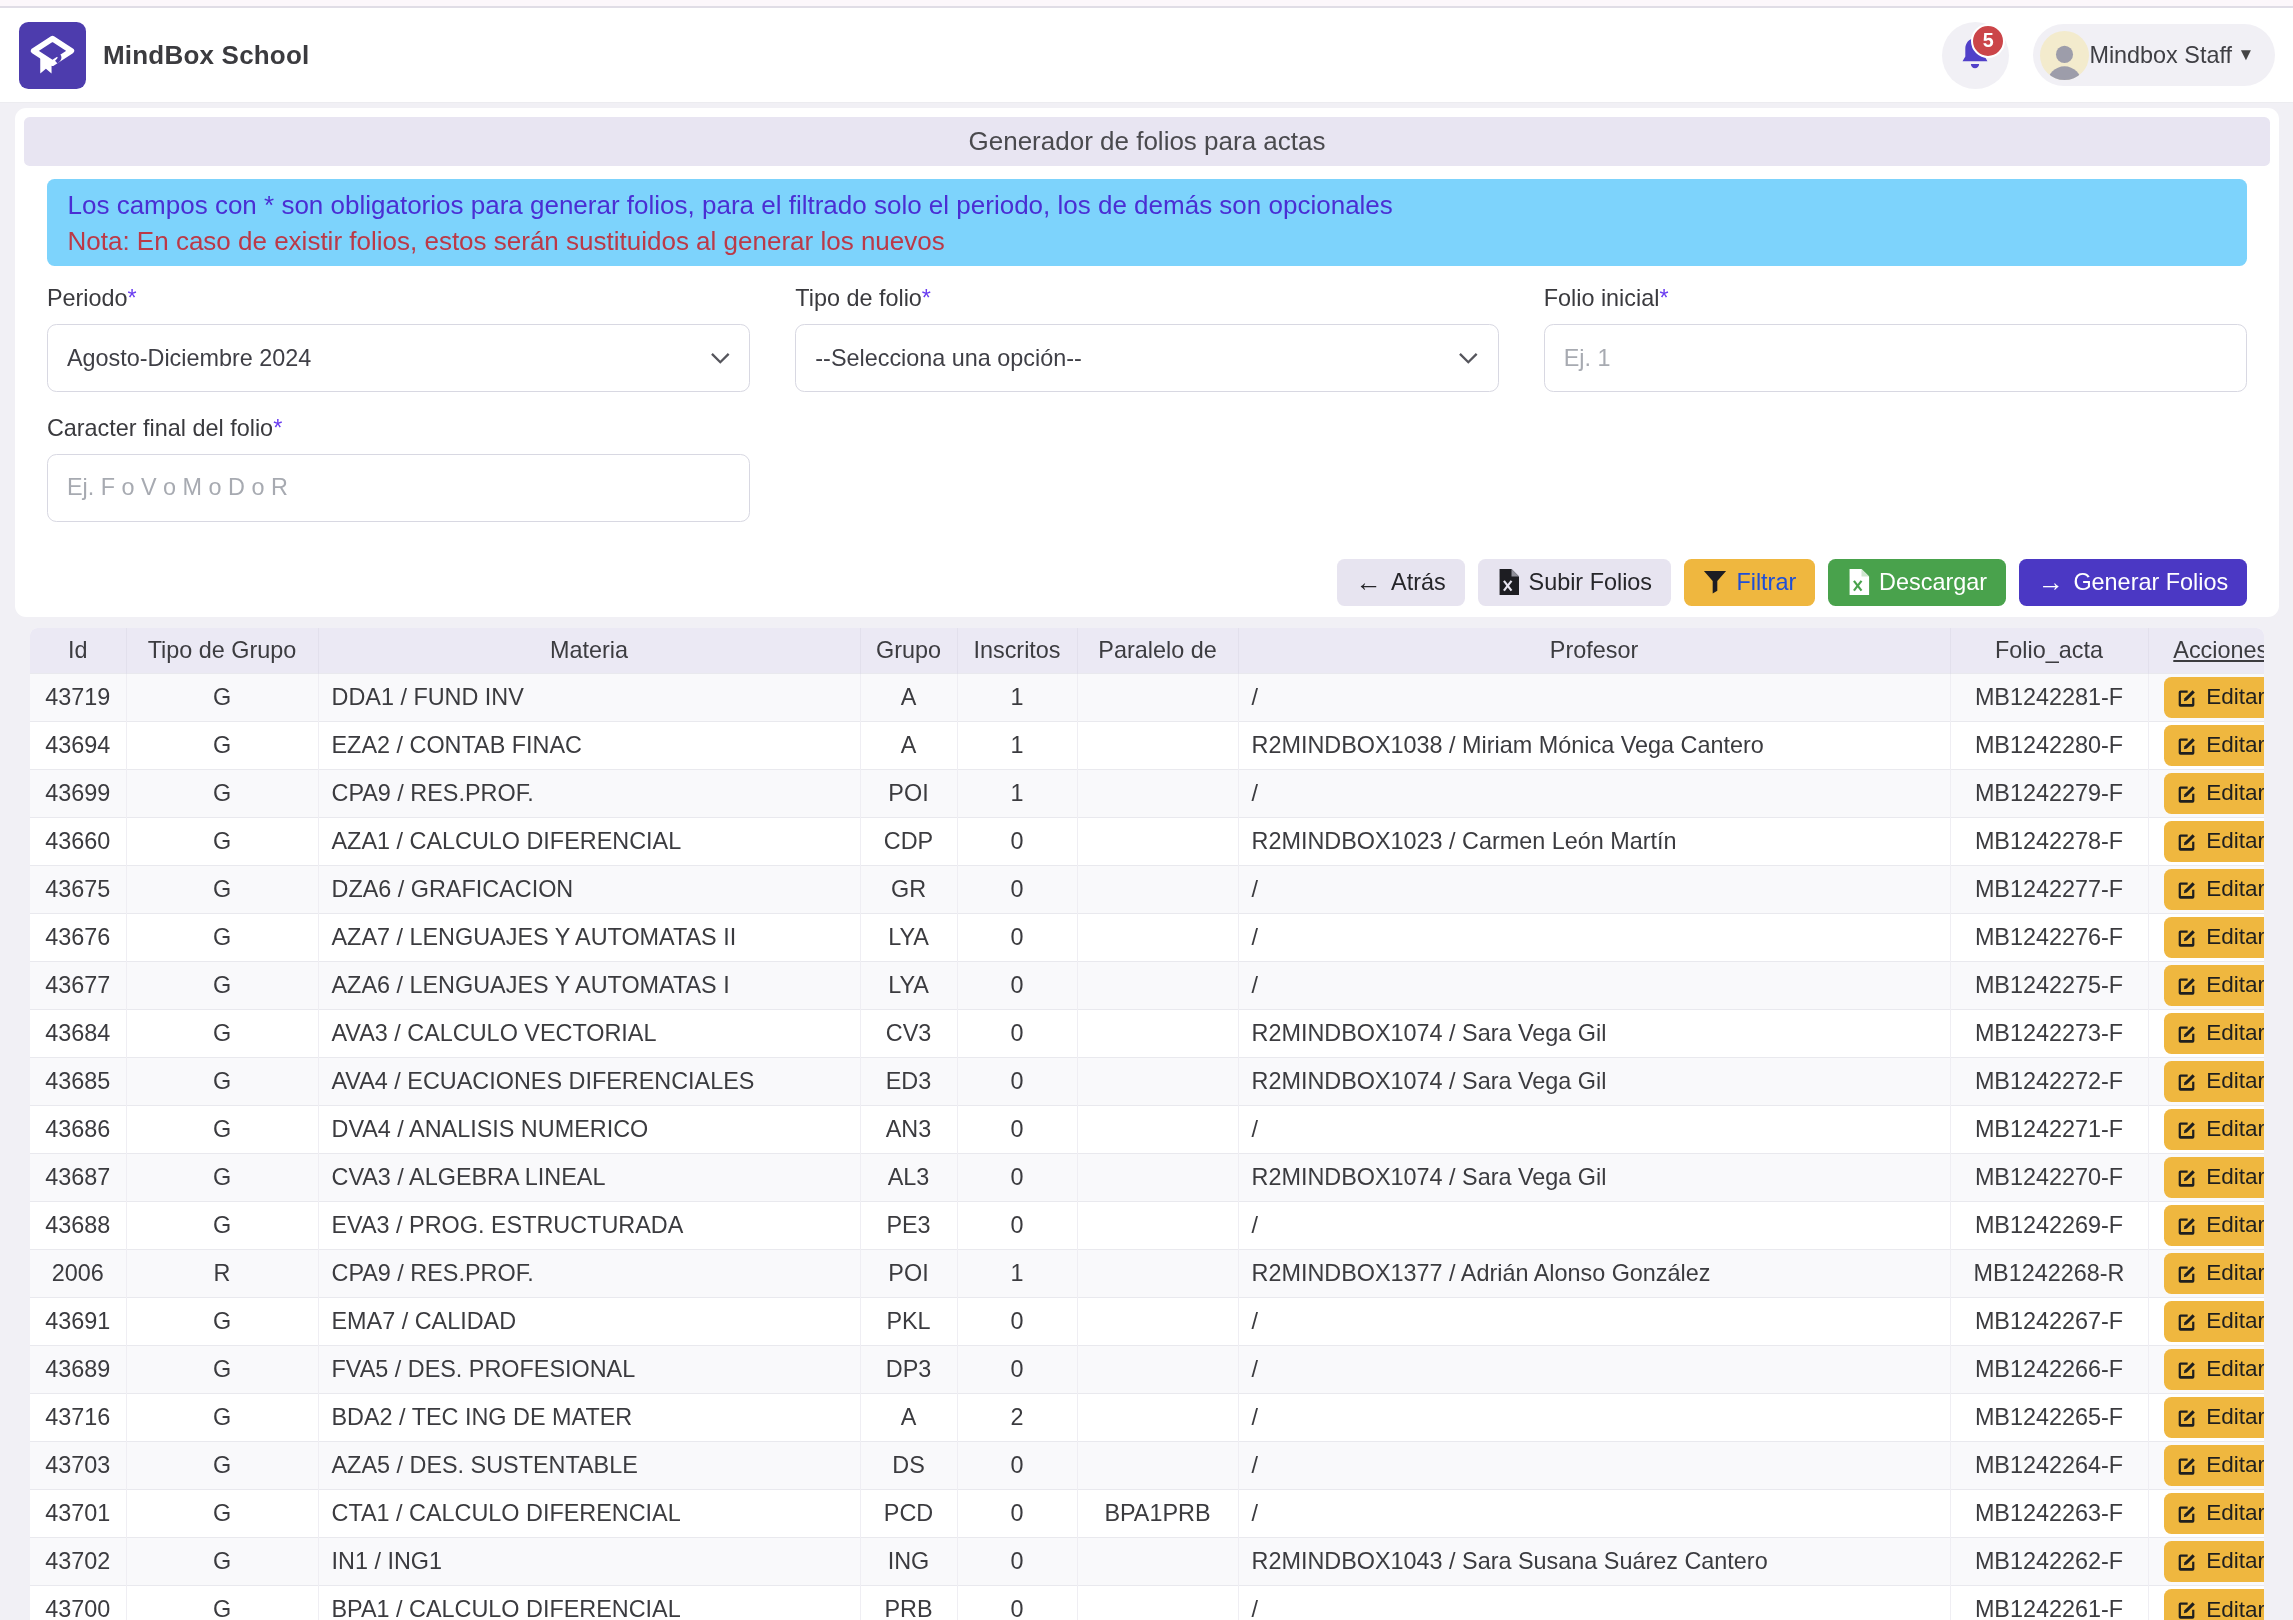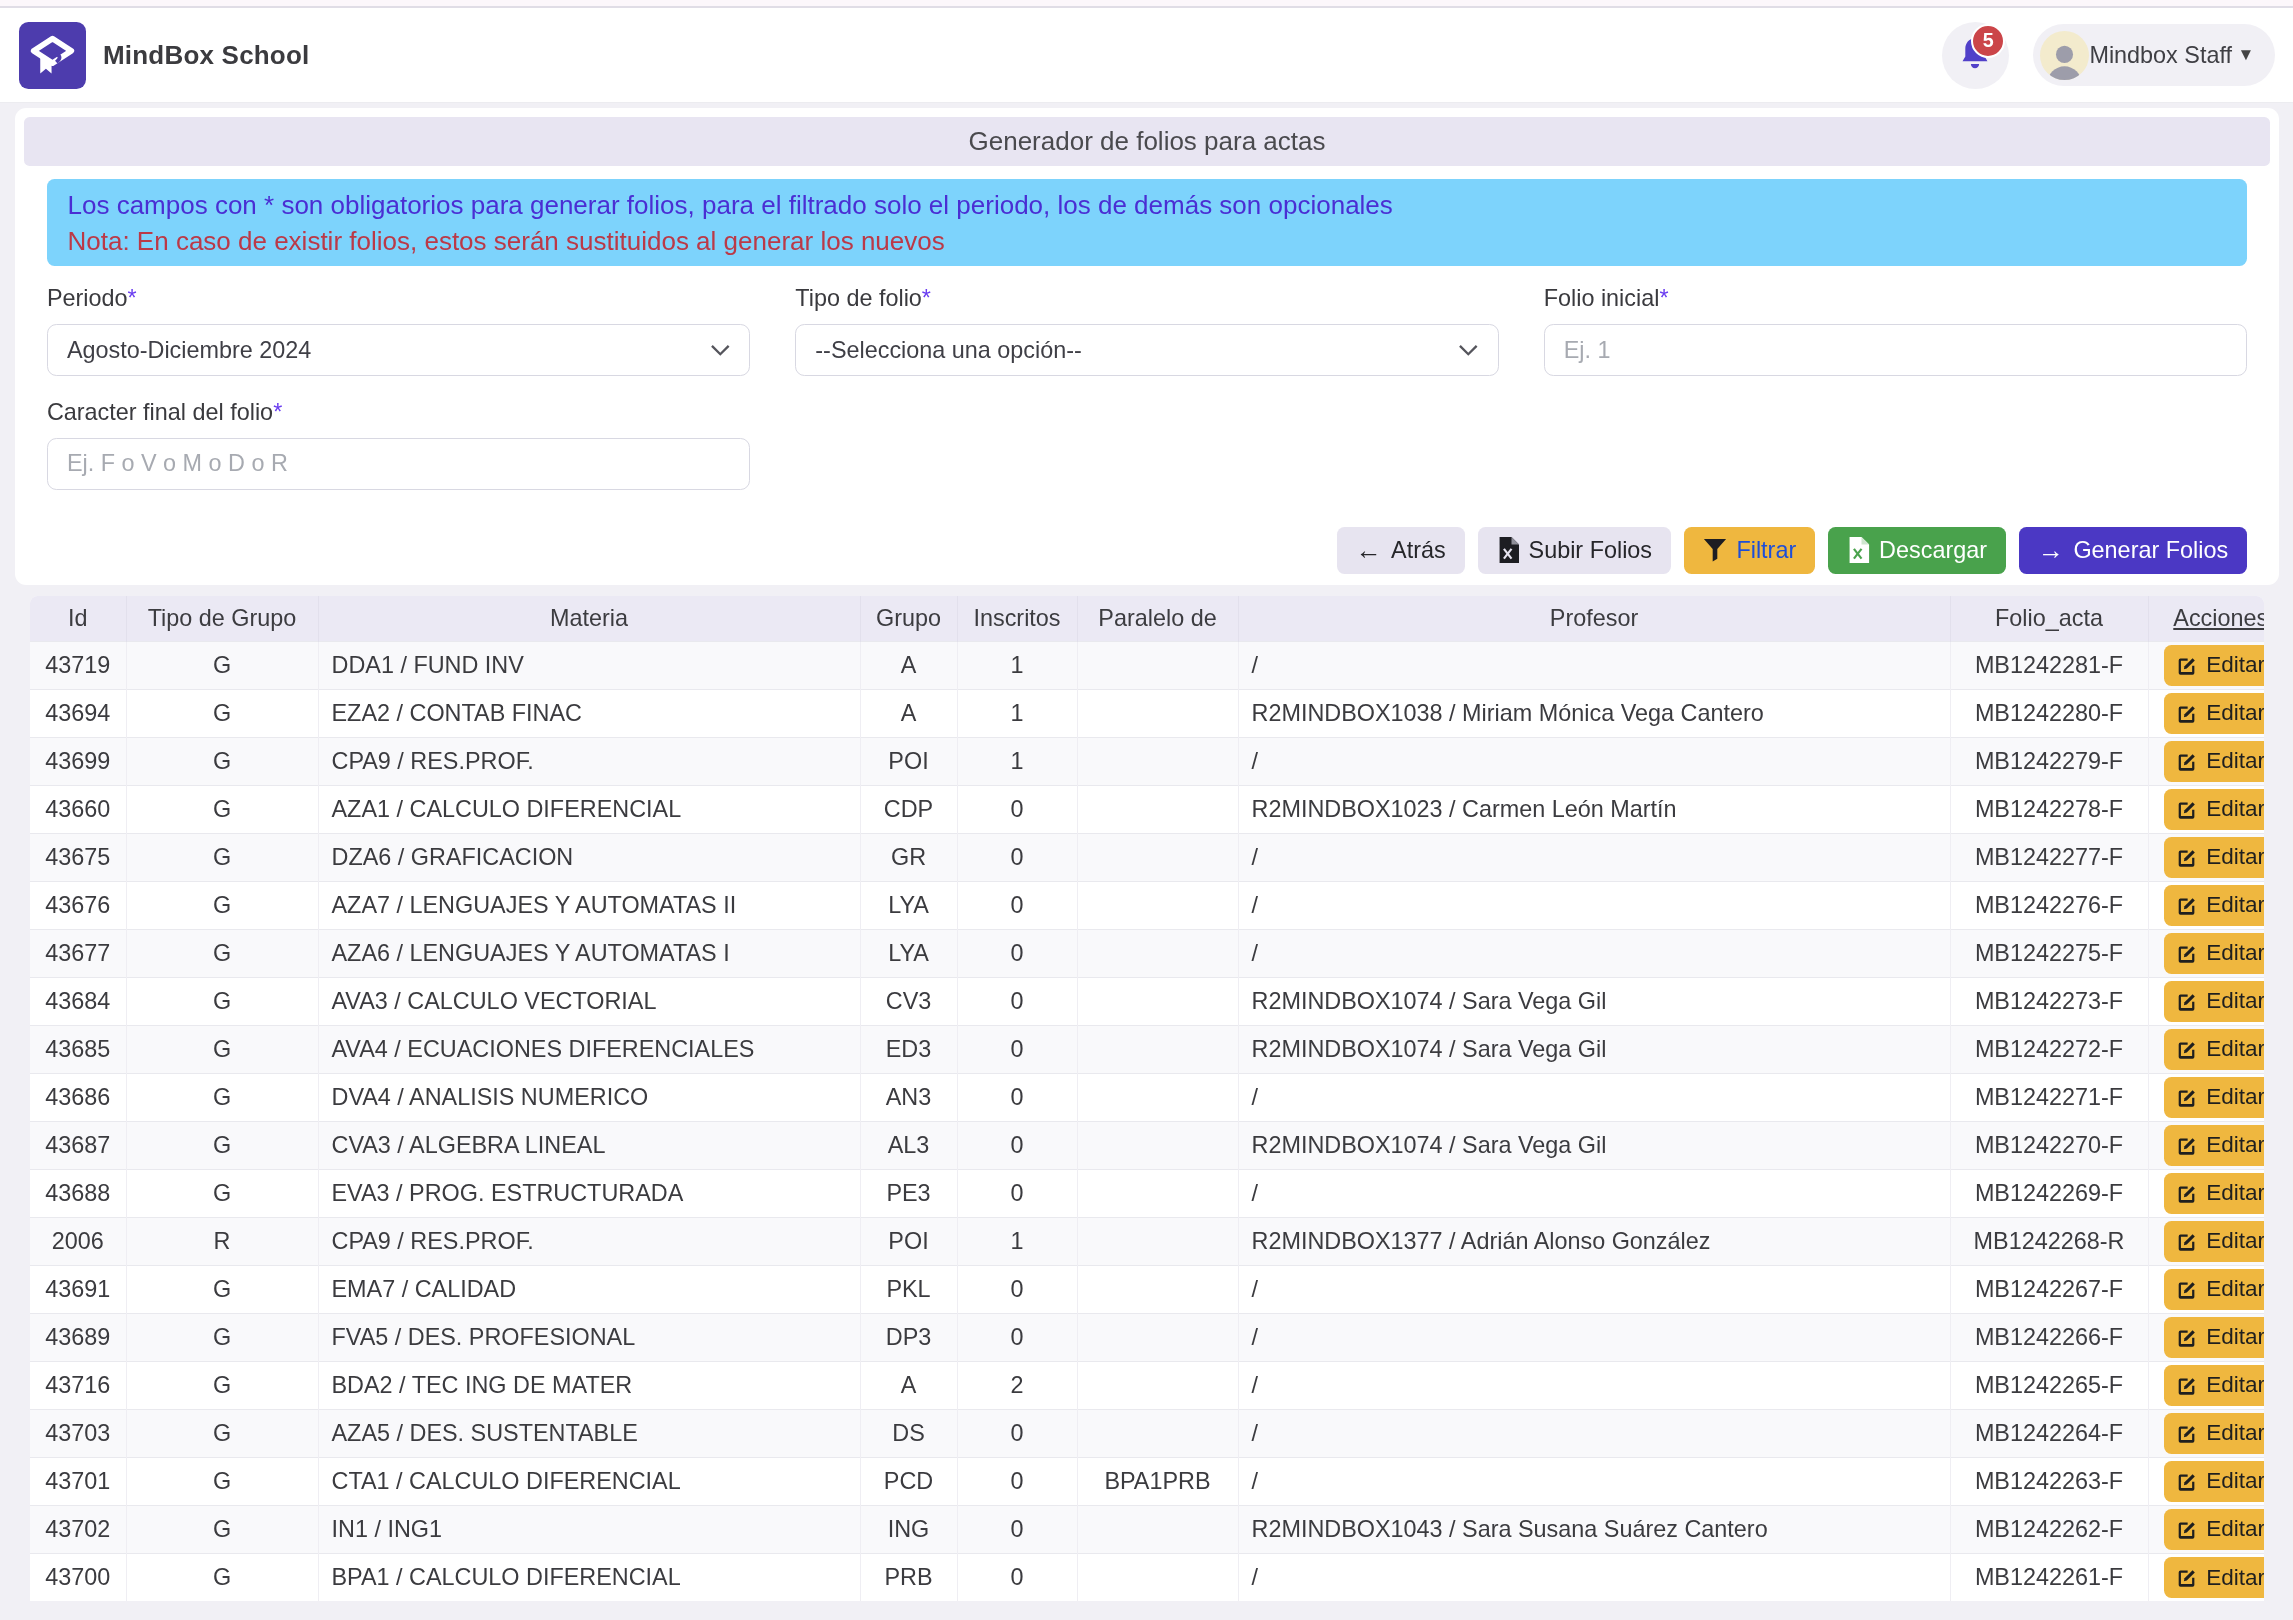--- a/index.html
+++ b/index.html
@@ -56,21 +56,21 @@
     background:#7dd3fc; border-radius:7.5px; padding:7.5px 20.6px; line-height:36px;
   }
   .banner-line1 { font-size:26px; color:#4a2ed3; }
   .banner-line2 { font-size:26px; color:#bb3947; }
 
   .field-grid { display:grid; grid-template-columns:1fr 1fr 1fr; column-gap:45px; margin-top:19px; }
   .field-grid.second { margin-top:22.5px; }
   .field-label { font-size:23.4px; color:#3a3a3e; margin-bottom:12px; }
   .req { color:#6a3df0; }
   .control {
-    height:52px; border:0.9px solid #d8d8e2; border-radius:9.4px; background:#fff;
+    height:68px; border:0.9px solid #d8d8e2; border-radius:9.4px; background:#fff;
     display:flex; align-items:center; padding:0 19px; font-size:23.4px; color:#3f3f46;
     position:relative; cursor:pointer;
   }
   .control .chev { position:absolute; right:19px; }
   input.control { cursor:text; width:100%; }
   input.control::placeholder { color:#a7aab1; }
 
   .btn-row { display:flex; justify-content:flex-end; gap:13px; margin-top:37px; padding-bottom:11.2px; }
   .btn {
     height:47px; border:none; border-radius:7.5px; padding:0 19px; font-size:23.4px;

